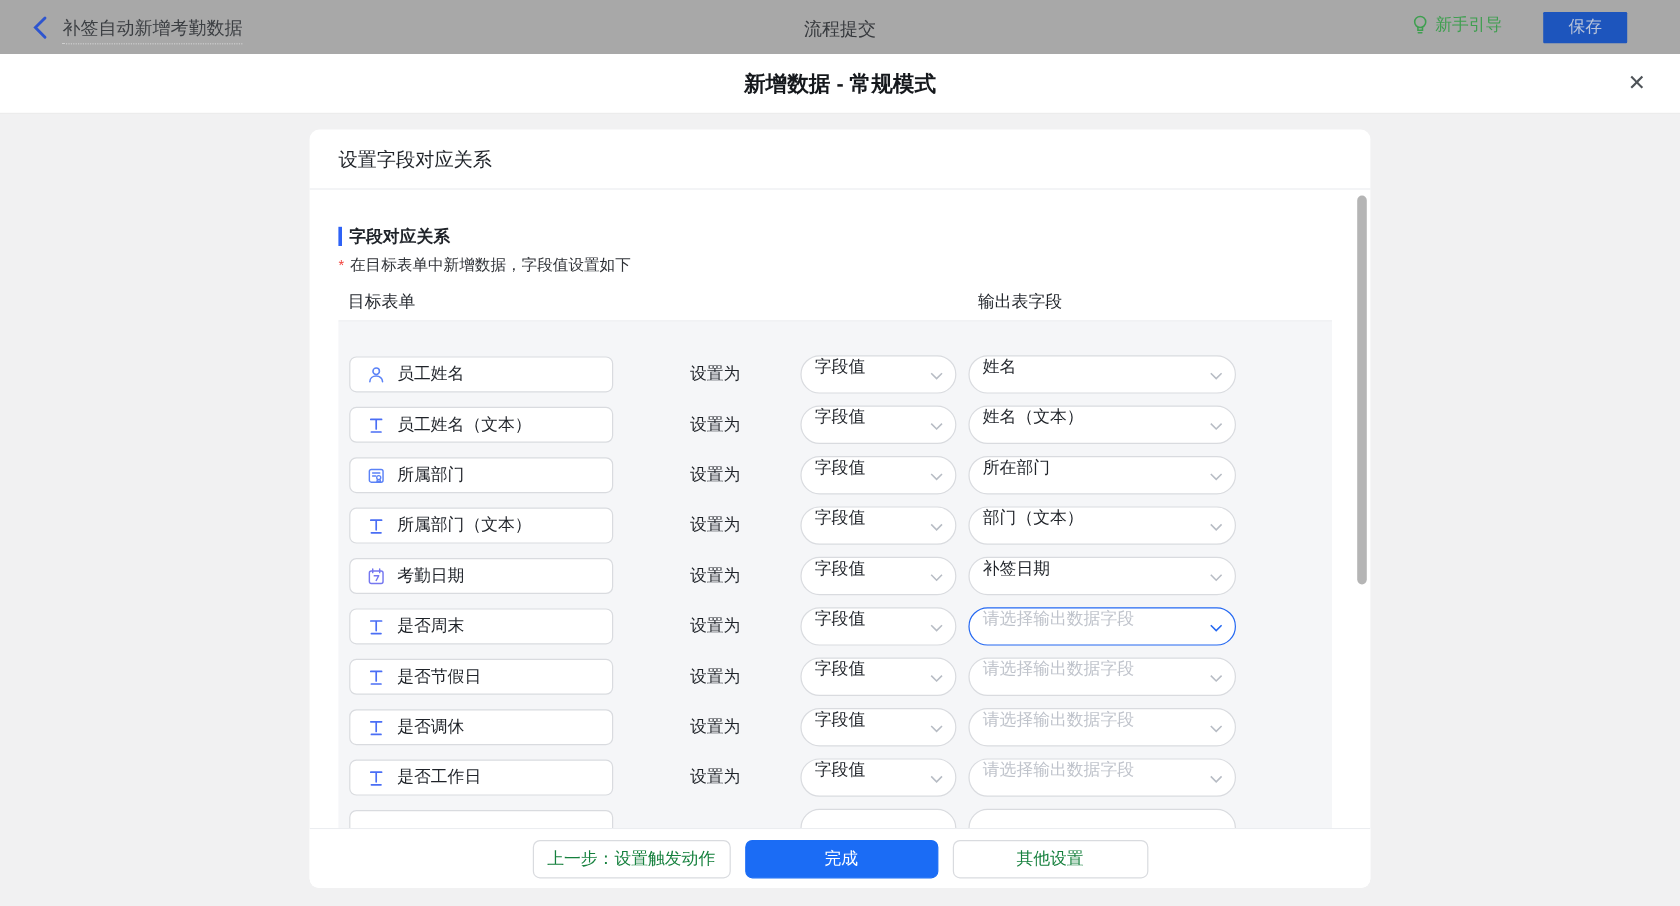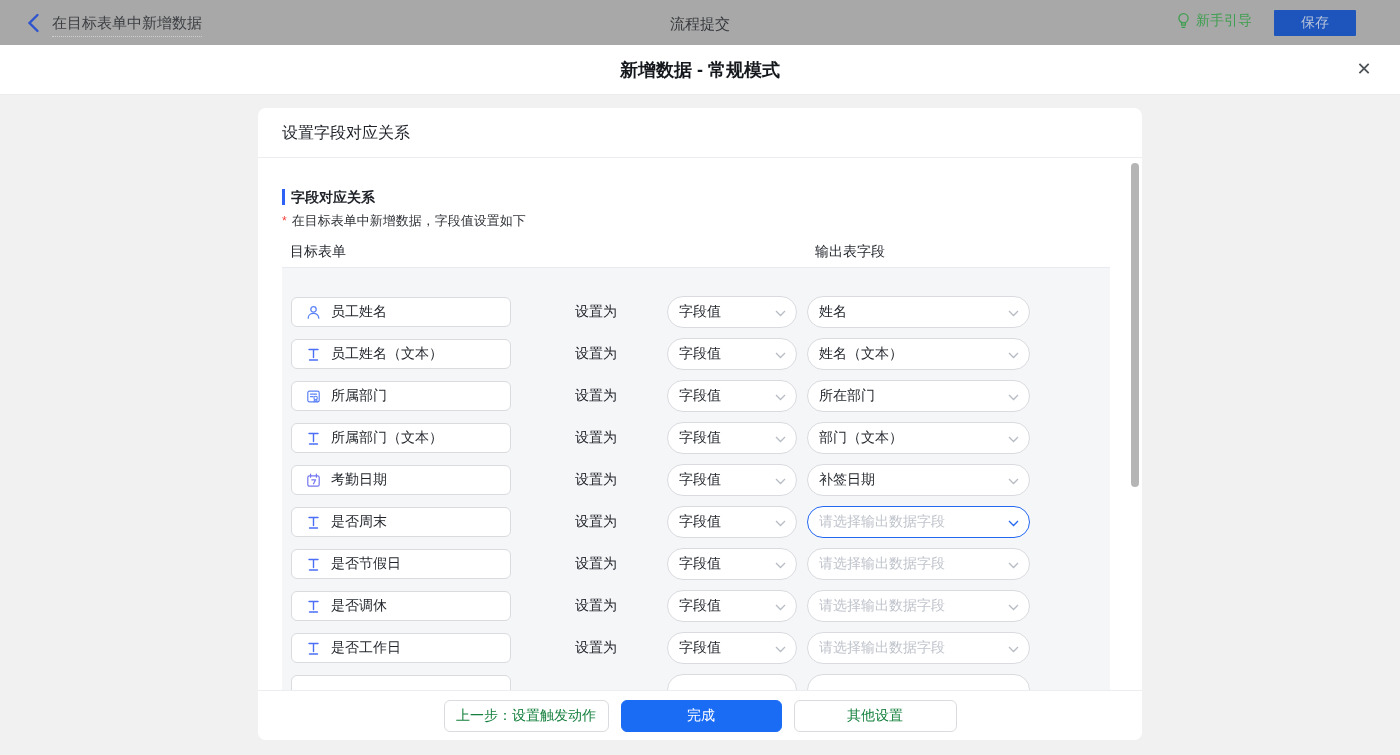--- a/index.html
+++ b/index.html
@@ -10,21 +10,21 @@
   
   .topbar { position:absolute; left:0; top:0; width:1400px; height:45px;
     background:#a8a8a8; display:flex; align-items:center; }
   .tb-back { position:absolute; left:26px; top:13px; width:14px; height:20px; cursor:pointer; }
   .tb-title { position:absolute; left:52px; top:14px; font-size:15px; color:#3b3e42;
     border-bottom:1px dotted #cfcfcf; padding-bottom:3px; }
   .tb-center { position:absolute; left:0; right:0; top:15px; text-align:center;
     font-size:15px; color:#36393d; }
   .tb-guide { position:absolute; right:148px; top:12px; display:flex; align-items:center;
     gap:5px; font-size:14px; color:#3f9f50; cursor:pointer; }
-  .tb-save { position:absolute; right:44px; top:10px; width:82px; height:26px;
+  .tb-save { position:absolute; right:44px; top:10px; width:70px; height:26px;
     background:#1d55bd; color:#b9c4d9; font-size:14px; border:none; border-radius:1px;
     cursor:pointer; }
 
   
   .modal-header { position:absolute; left:0; top:45px; width:1400px; height:50px;
     background:#ffffff; border-bottom:1px solid #ececec; }
   .modal-title { position:absolute; left:0; right:0; top:13px; text-align:center;
     font-size:18px; font-weight:600; color:#15181c; }
   .modal-close { position:absolute; right:24px; top:12px; width:24px; height:24px;
     font-size:18px; color:#4e5358; text-align:center; line-height:24px; cursor:pointer; }
@@ -58,21 +58,21 @@
   .list { position:absolute; left:24px; top:160px; width:828px; height:422px;
     background:#f5f6f8; overflow:hidden; }
   .row { position:absolute; left:0; width:100%; height:30px; }
   .field-box { position:absolute; left:9px; top:0; width:220px; height:30px;
     background:#ffffff; border:1px solid #d9dbdf; border-radius:6px;
     display:flex; align-items:center; padding-left:14px; gap:10px; cursor:pointer; }
   .field-box .ficon { width:15px; height:15px; display:inline-flex; }
   .field-text { font-size:14px; color:#1f2329; white-space:nowrap; }
   .setas { position:absolute; left:293px; top:6px; font-size:14px; color:#1f2329; }
   .select { position:absolute; top:-1px; height:32px; background:#ffffff;
-    border:1px solid #d9dbdf; border-radius:16px; display:flex; align-items:center;
+    border:1px solid #d9dbdf; border-radius:16px; display:flex; 
     padding-left:11px; font-size:14px; color:#1f2329; cursor:pointer; }
   .select .chev { position:absolute; right:10px; top:13px; }
   .sel-mid { left:385px; width:130px; }
   .sel-out { left:525px; width:223px; }
   .select.placeholder { color:#bfc3cb; }
   .select.focused { border:1.5px solid #2468f2; }
 
   
   .scroll-thumb { position:absolute; left:873px; top:55px; width:8px; height:324px;
     background:#b5b5b5; border-radius:4px; cursor:pointer; }
@@ -93,21 +93,21 @@
 </style>
 </head>
 <body>
 
 <div class="topbar">
   <div class="tb-back">
     <svg width="14" height="20" viewBox="0 0 14 20">
       <path d="M11.5 2 L3.5 10 L11.5 18" stroke="#2e55cf" stroke-width="2.4" fill="none" stroke-linecap="round"></path>
     </svg>
   </div>
-  <span class="tb-title">在目标表单中新增数据</span>
+  <span class="tb-title">补签自动新增考勤数据</span>
   <span class="tb-center">流程提交</span>
   <div class="tb-guide">
     <svg width="15" height="18" viewBox="0 0 15 18">
       <circle cx="7.5" cy="6.3" r="4.6" stroke="#3f9f50" stroke-width="1.3" fill="none"></circle>
       <path d="M5.6 11v2.2h3.8V11 M5.9 15.3h3" stroke="#3f9f50" stroke-width="1.3" fill="none" stroke-linecap="round"></path>
     </svg>
     <span>新手引导</span>
   </div>
   <button class="tb-save">保存</button>
 </div>

